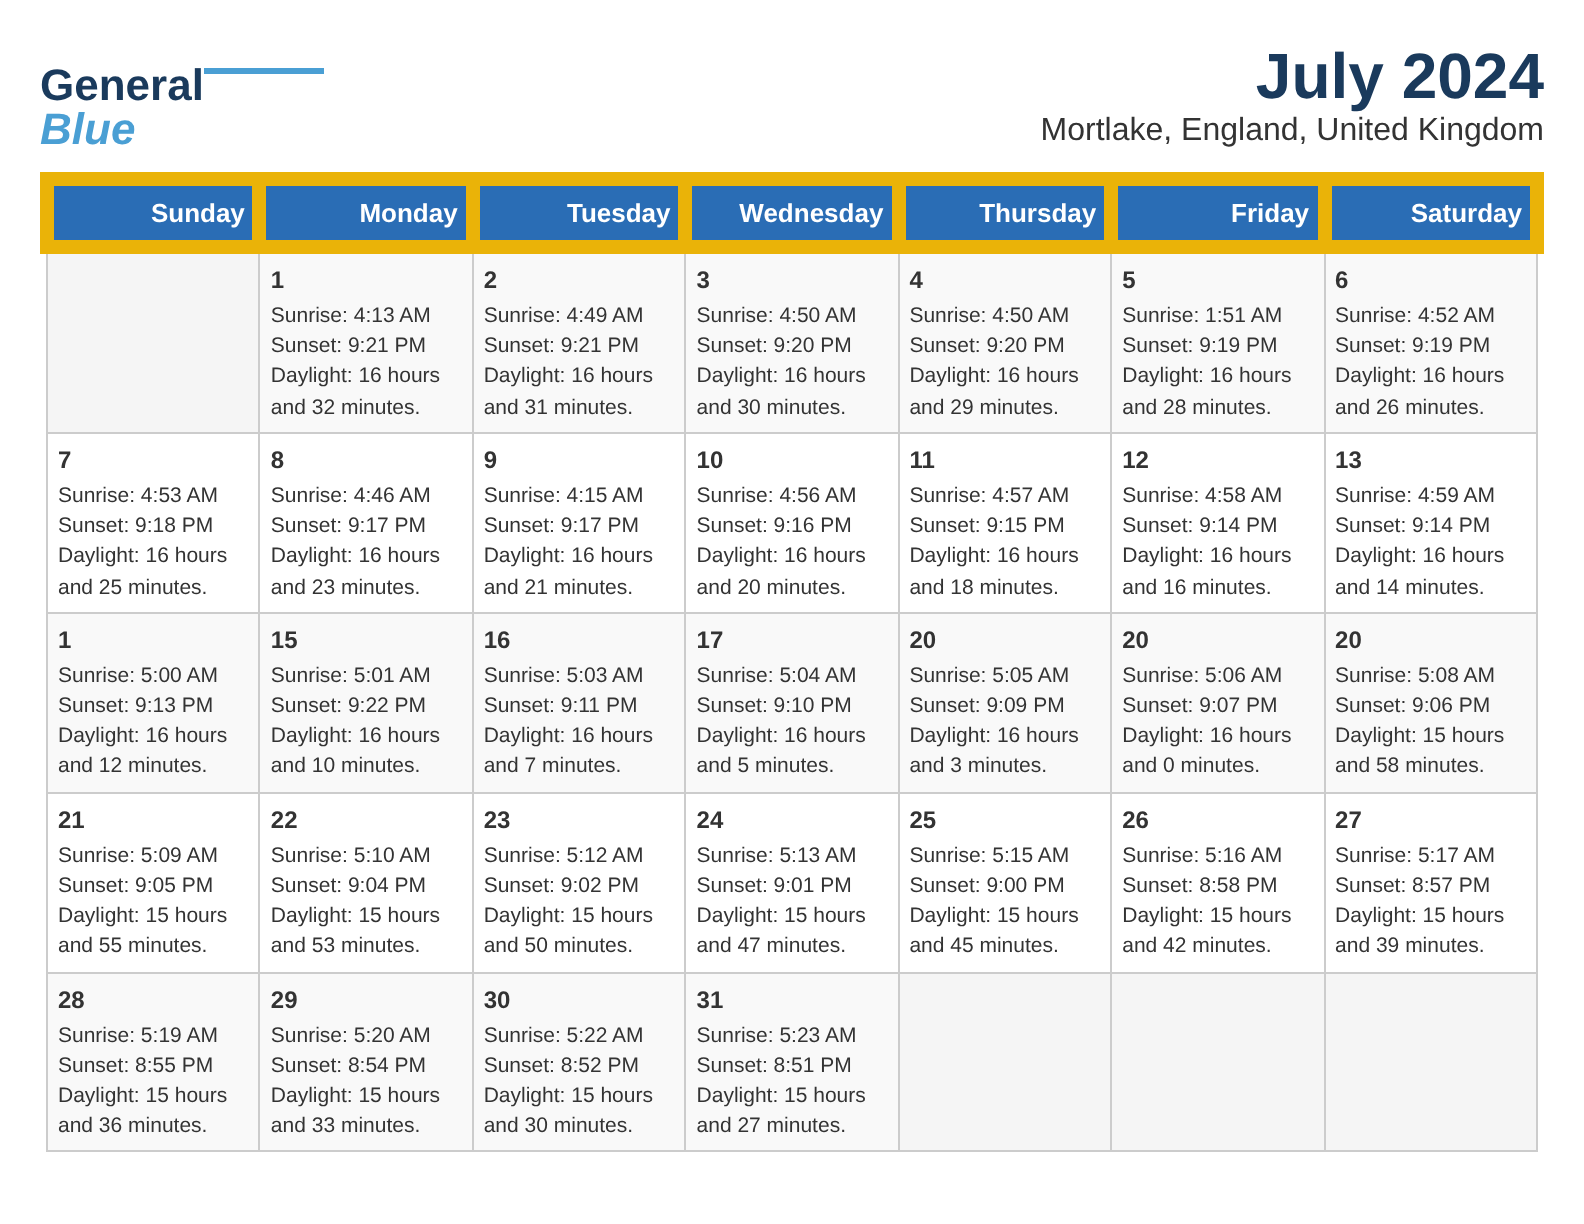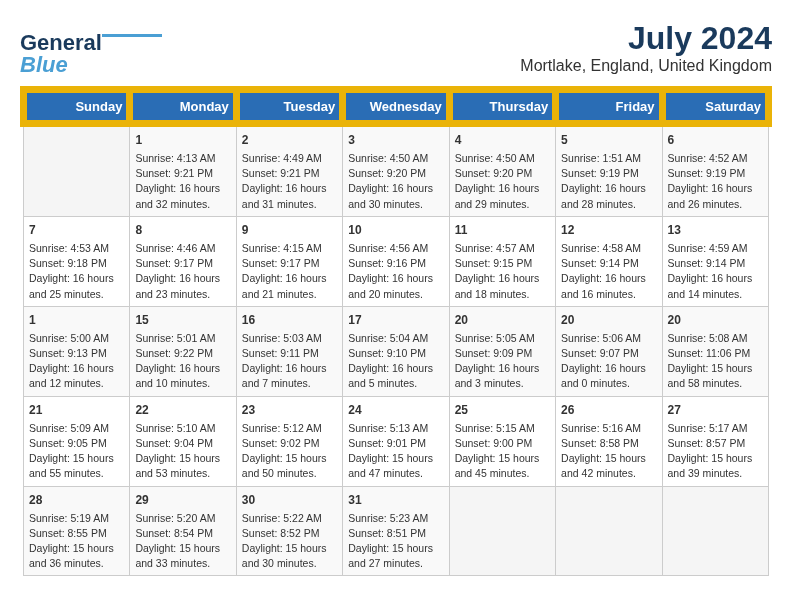--- a/index.html
+++ b/index.html
@@ -277,21 +277,21 @@
         <div class="cell-content">
           <div>Sunrise: 5:06 AM</div>
           <div>Sunset: 9:07 PM</div>
           <div>Daylight: 16 hours and 0 minutes.</div>
         </div>
         </td>
         <td>
           <span class="day-number">20</span>
         <div class="cell-content">
           <div>Sunrise: 5:08 AM</div>
-          <div>Sunset: 11:06 PM</div>
+          <div>Sunset: 9:06 PM</div>
           <div>Daylight: 15 hours and 58 minutes.</div>
         </div>
         </td>
       </tr>
       <tr>
         <td>
           <span class="day-number">21</span>
         <div class="cell-content">
           <div>Sunrise: 5:09 AM</div>
           <div>Sunset: 9:05 PM</div>

